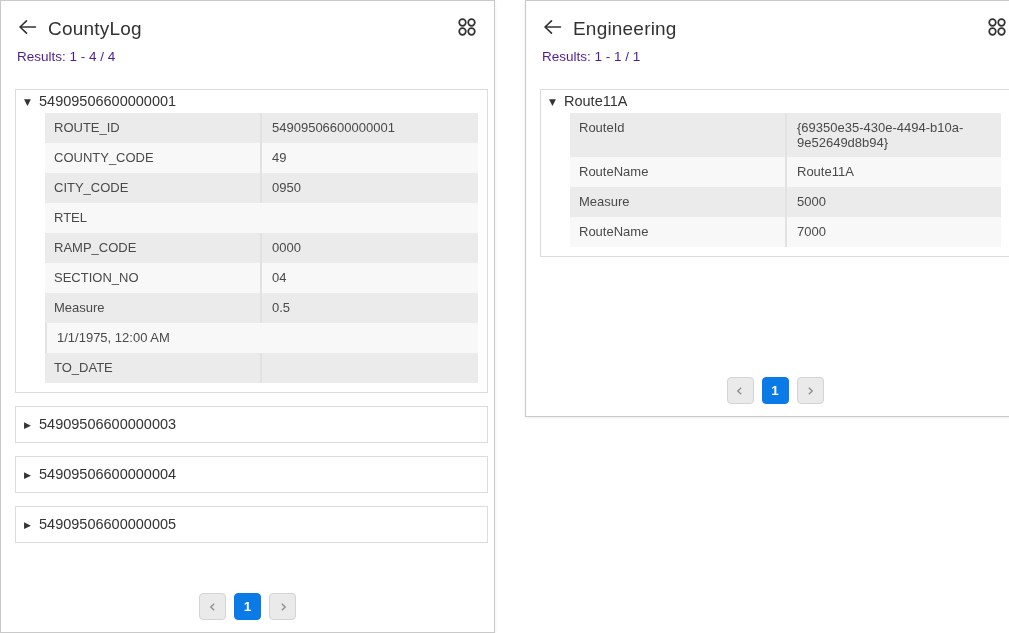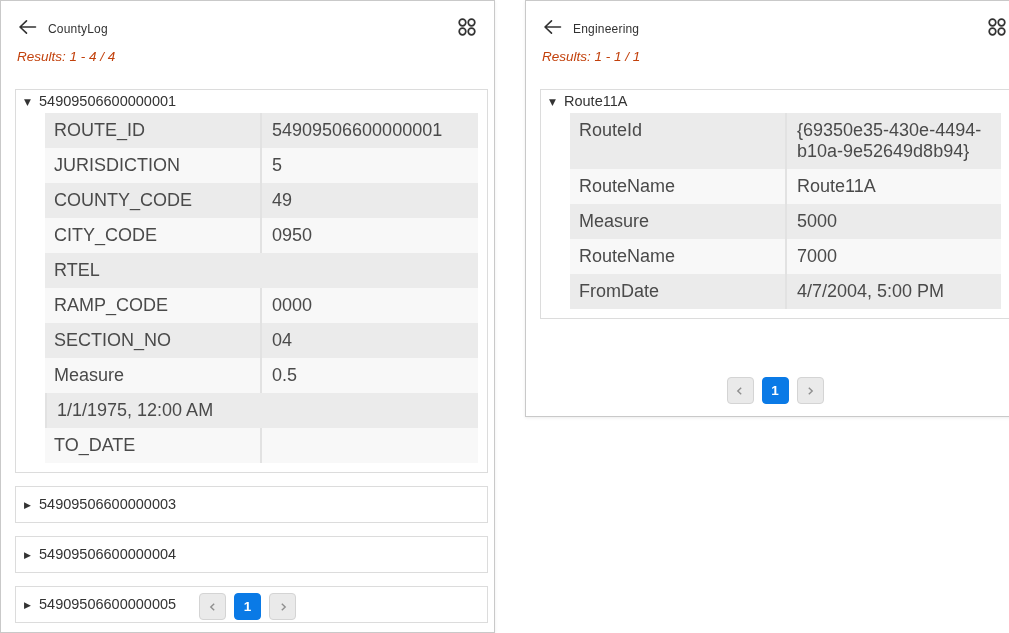--- a/index.html
+++ b/index.html
@@ -9,38 +9,38 @@
 
   .panel { position:absolute; background:#fff; border:1px solid #c9c9c9;
     box-shadow:0 1px 3px rgba(0,0,0,.08); }
   .panel-left  { left:0;   top:0; width:495px; height:633px; }
   .panel-right { left:509px; top:0; width:500px; height:417px;margin-left:16px; }
 
   .panel-header { padding:17px 16px 0 16px; }
   .header-row { display:flex; align-items:center; }
   .back-btn { width:20px; height:20px; display:flex; align-items:center; justify-content:center;
     cursor:pointer; flex:0 0 auto; }
-  .panel-title { margin-left:11px; font-size:12px; color:#323232; letter-spacing:.2px; }
+  .panel-title { margin-left:11px; font-size:19px; color:#323232; letter-spacing:.2px; }
   .header-spacer { flex:1; }
   .grid-btn { width:22px; height:22px; display:flex; align-items:center; justify-content:center; cursor:pointer; }
-  .results { margin-top:9px; font-size:13.5px; color:#c2410c;font-style:italic; }
+  .results { margin-top:9px; font-size:13.5px; color:#4c1d95; }
 
   .cards { padding:25px 6px 0 14px; }
   .panel-right .cards { padding-right:13px; }
 
   .feature-card { border:1px solid #dcdcdc; background:#fff; margin-bottom:13px; }
   .feature-header { display:flex; align-items:center; cursor:pointer; }
   .feature-header.expanded { padding:3px 10px 3px 8px; }
   .feature-header.collapsed { padding:9px 10px 9px 8px; }
   .caret { width:15px; font-size:9px; color:#333; flex:0 0 auto;
     font-family:"DejaVu Sans", sans-serif; }
   .feature-title { font-size:14.5px; color:#333333; line-height:17px; }
 
   .attr-table { margin:0 9px 9px 29px; }
-  .attr-row { display:flex; min-height:30px; font-size:18px; }
+  .attr-row { display:flex; min-height:30px; font-size:13px; }
   .attr-row:nth-child(odd)  { background:#ebebeb; }
   .attr-row:nth-child(even) { background:#f8f8f8; }
   .attr-label { width:215px; padding:7px 6px 7px 9px; color:#4a4a4a; flex:0 0 auto; }
   .attr-value { flex:1; padding:7px 8px 7px 10px; color:#4a4a4a;
     border-left:2px solid #e2e2e2; word-wrap:break-word; overflow-wrap:break-word; min-width:0; }
 
   .pagination { position:absolute; bottom:12px; left:0; right:0;
     display:flex; justify-content:center; align-items:center; gap:8px; }
   .page-btn { width:27px; height:27px; border-radius:4px; display:flex;
     align-items:center; justify-content:center; cursor:pointer; }
@@ -85,24 +85,20 @@
         <div class="feature-header expanded">
           <span class="caret">▼</span>
           <span class="feature-title">54909506600000001</span>
         </div>
         <div class="attr-table">
           <div class="attr-row">
             <div class="attr-label">ROUTE_ID</div>
             <div class="attr-value">54909506600000001</div>
           </div>
           <div class="attr-row">
-            <div class="attr-label">JURISDICTION</div>
-            <div class="attr-value">5</div>
-          </div>
-          <div class="attr-row">
             <div class="attr-label">COUNTY_CODE</div>
             <div class="attr-value">49</div>
           </div>
           <div class="attr-row">
             <div class="attr-label">CITY_CODE</div>
             <div class="attr-value">0950</div>
           </div>
           <div class="attr-row">
             <div class="attr-label">RTEL</div>
           </div>
@@ -209,24 +205,20 @@
             <div class="attr-value">Route11A</div>
           </div>
           <div class="attr-row">
             <div class="attr-label">Measure</div>
             <div class="attr-value">5000</div>
           </div>
           <div class="attr-row">
             <div class="attr-label">RouteName</div>
             <div class="attr-value">7000</div>
           </div>
-          <div class="attr-row">
-            <div class="attr-label">FromDate</div>
-            <div class="attr-value">4/7/2004, 5:00 PM</div>
-          </div>
         </div>
       </div>
     </div>
 
     <div class="pagination">
       <div class="page-btn page-nav">
         <span>
           <svg width="10" height="10" viewBox="0 0 10 10">
               <path d="M6.2 1.8 L2.8 5 L6.2 8.2" stroke="#8f8f8f" stroke-width="1.4" fill="none"></path>
             </svg>

